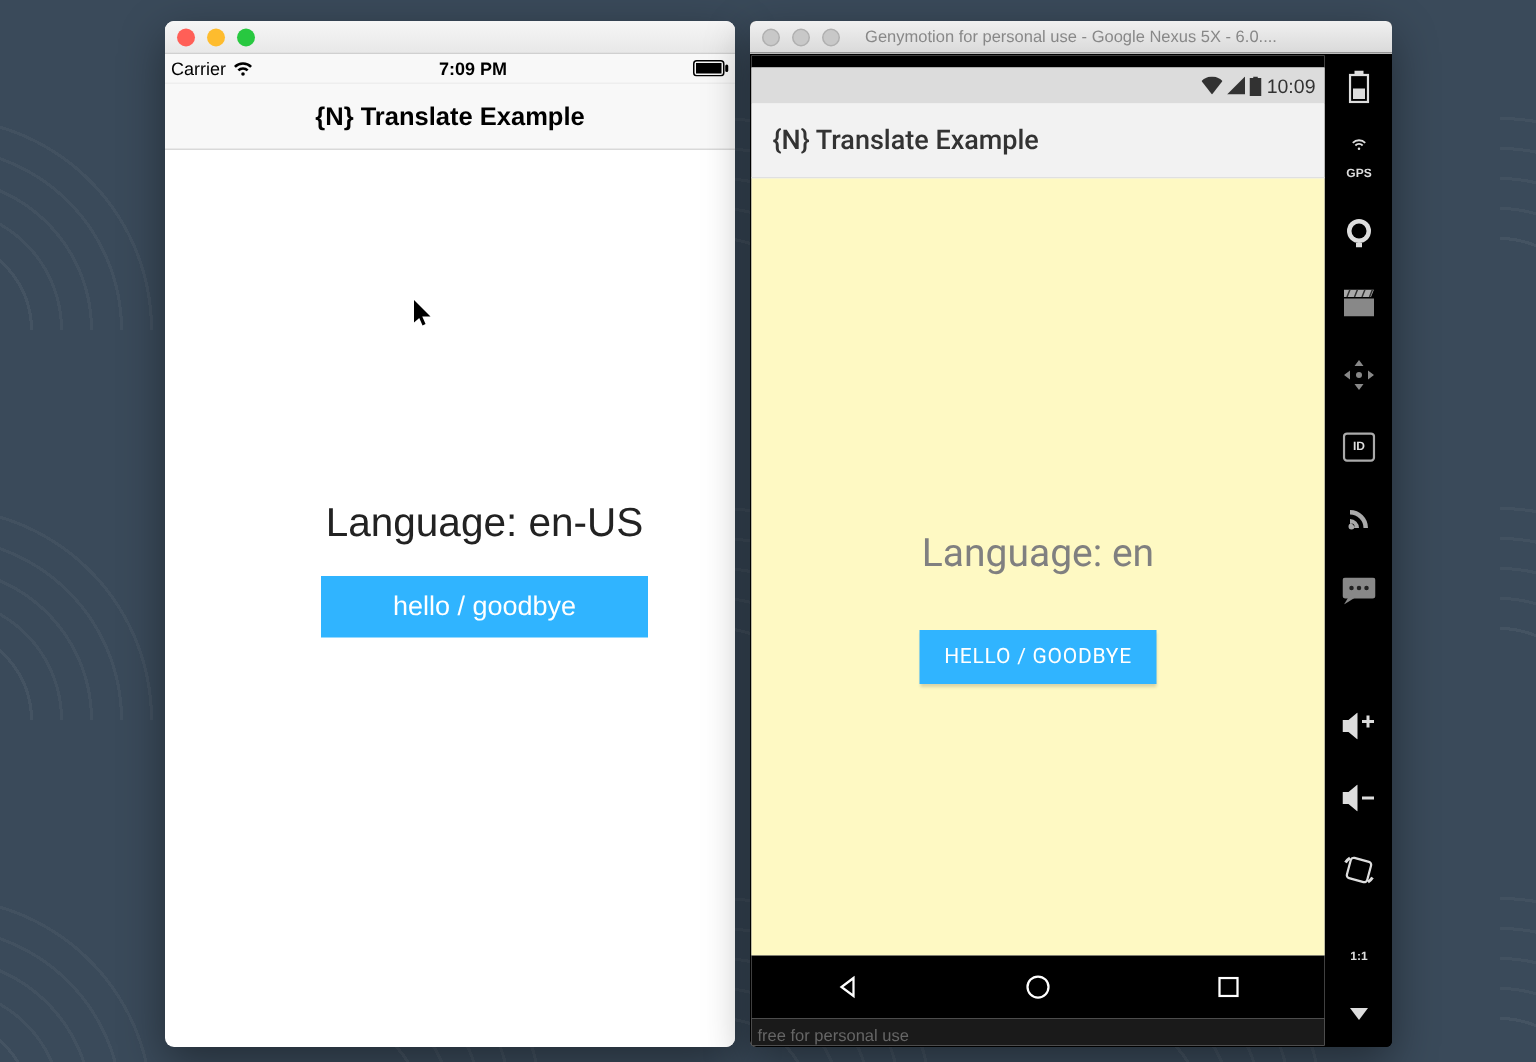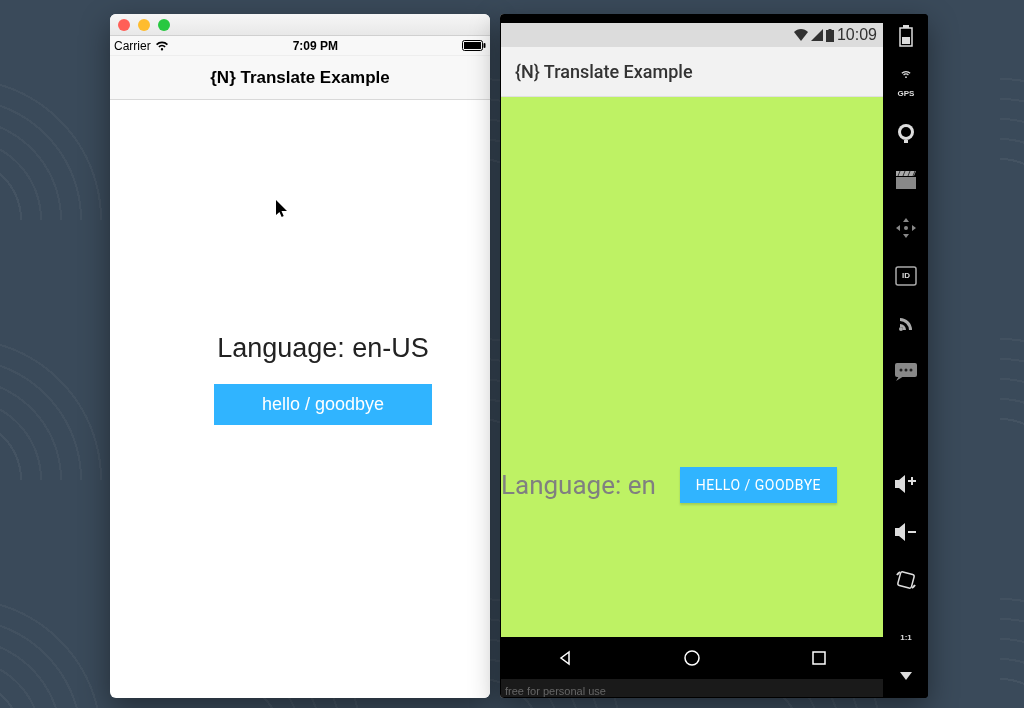--- a/index.html
+++ b/index.html
@@ -175,48 +175,48 @@
     background:#000;
   }
   .android-statusbar {
     height:24px;
     background:#dcdcdc;
     display:flex;
     align-items:center;
     justify-content:flex-end;
     padding-right:6px;
     gap:3px;
-    font-size:16px;
+    font-size:13px;
     color:#323232;
     font-weight:500;
   }
   .android-sb-icon { display:inline-flex; }
   .android-appbar {
     height:50px;
     background:#f2f2f2;
     border-bottom:1px solid #e0e0e0;
     display:flex;
     align-items:center;
     padding-left:14px;
   }
   .android-apptitle {
     font-size:18px;
     color:#333;
     font-weight:500;
     font-family:"Roboto","Helvetica Neue",Arial,sans-serif;
   }
   .android-content {
     flex:1;
-    background:#bef264;
-    display:flex;
-    flex-direction:row;
+    background:#fef9c3;
+    display:flex;
+    flex-direction:column;
     align-items:center;
     justify-content:flex-start;
     padding-top:235px;
-    gap:24px;
+    gap:36px;
   }
   .android-language {
     font-size:26px;
     color:#808080;
     font-family:"Roboto","Helvetica Neue",Arial,sans-serif;
   }
   .android-button {
     background:#30b4ff;
     color:#fff;
     font-size:14px;
@@ -312,20 +312,28 @@
       <svg width="12" height="18" viewBox="0 0 12 18">
           <path fill="#000" d="M0 0v15l3.5-3 2.2 5 2-1-2.2-5H11z"></path>
         </svg>
     </span>
     <div class="ios-language">Language: en-US</div>
     <button class="ios-button">hello / goodbye</button>
   </div>
 </div>
 
 <div class="geny-window">
+  <div class="geny-titlebar">
+    <div class="geny-title-dots">
+      <div class="geny-dot"></div>
+      <div class="geny-dot"></div>
+      <div class="geny-dot"></div>
+    </div>
+    <div class="geny-title">Genymotion for personal use - Google Nexus 5X - 6.0....</div>
+  </div>
   <div class="geny-body">
     <div class="android-screen">
       <div class="android-topstatus"></div>
       <div class="android-statusbar">
         <span class="android-sb-icon">
           <svg width="14" height="12" viewBox="0 0 14 12">
               <path fill="#323232" d="M7 12L0 3C2 1 4.3 0 7 0s5 1 7 3z"></path>
             </svg>
         </span>
         <span class="android-sb-icon">

